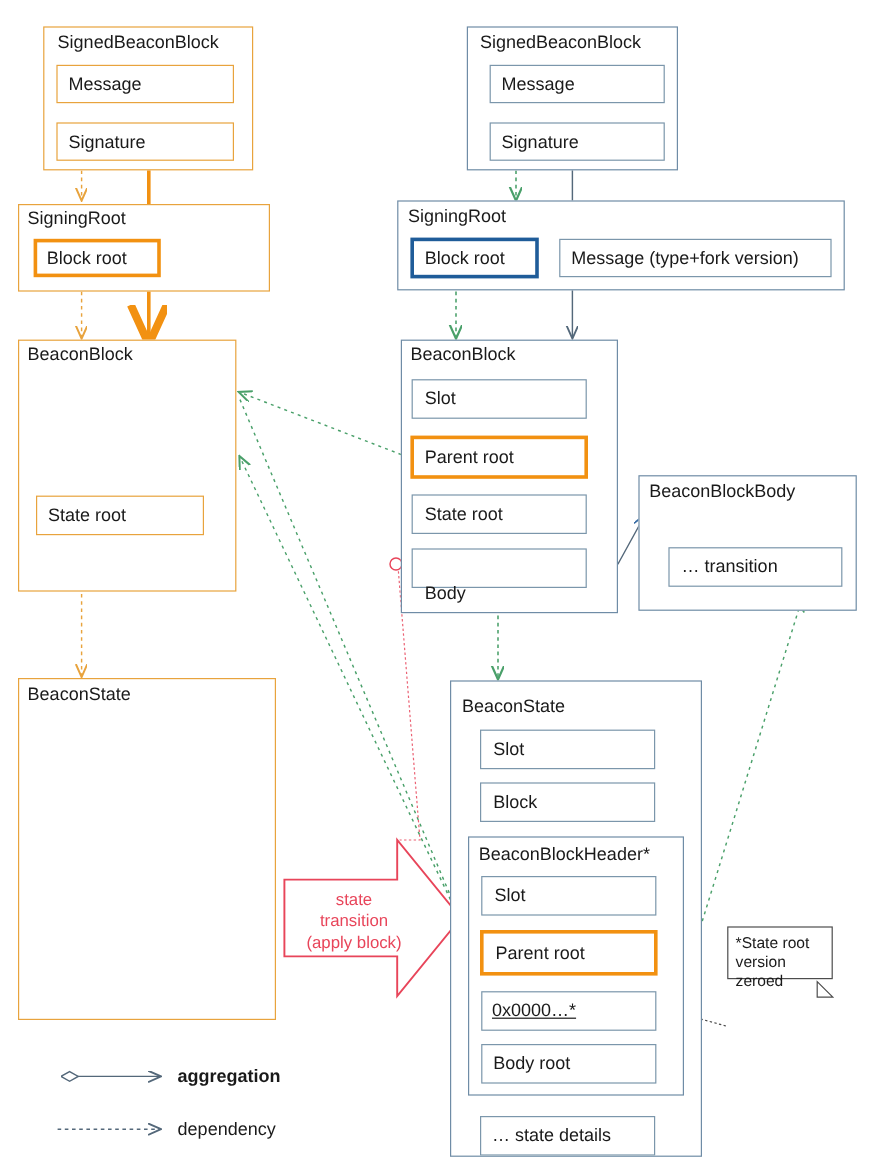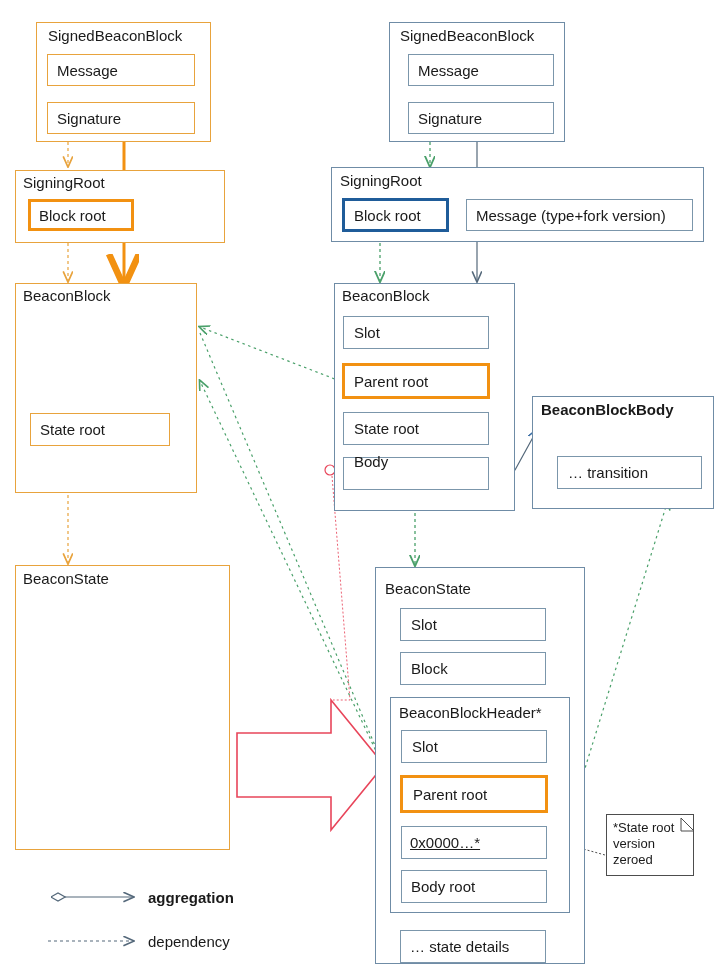--- a/index.html
+++ b/index.html
@@ -135,24 +135,24 @@
 
   <div class="box bl-outer" style="left:334px;top:283px;width:181px;height:228px;"></div>
   <div class="lbl title" style="left:342px;top:288px;">BeaconBlock</div>
   <div class="box bl-field" style="left:343px;top:316px;width:146px;height:33px;"></div>
   <div class="lbl ftext" style="left:354px;top:325px;">Slot</div>
   <div class="box or-hi2" style="left:342px;top:363px;width:148px;height:36px;"></div>
   <div class="lbl ftext" style="left:354px;top:374px;">Parent root</div>
   <div class="box bl-field" style="left:343px;top:412px;width:146px;height:33px;"></div>
   <div class="lbl ftext" style="left:354px;top:421px;">State root</div>
   <div class="box bl-field" style="left:343px;top:457px;width:146px;height:33px;"></div>
-  <div class="lbl ftext" style="left:354px;top:454px;">Body</div>
+  <div class="lbl ftext" style="left:354px;top:487px;">Body</div>
 
   <div class="box bl-outer" style="left:532px;top:396px;width:182px;height:113px;"></div>
-  <div class="lbl title" style="left:541px;top:402px;font-weight:bold;">BeaconBlockBody</div>
+  <div class="lbl title" style="left:541px;top:402px;">BeaconBlockBody</div>
   <div class="box bl-field" style="left:557px;top:456px;width:145px;height:33px;"></div>
   <div class="lbl ftext" style="left:568px;top:465px;">… transition</div>
 
   <div class="box bl-outer" style="left:375px;top:567px;width:210px;height:397px;"></div>
   <div class="lbl title" style="left:385px;top:581px;">BeaconState</div>
   <div class="box bl-field" style="left:400px;top:608px;width:146px;height:33px;"></div>
   <div class="lbl ftext" style="left:411px;top:617px;">Slot</div>
   <div class="box bl-field" style="left:400px;top:652px;width:146px;height:33px;"></div>
   <div class="lbl ftext" style="left:411px;top:661px;">Block</div>
 
@@ -163,26 +163,31 @@
   <div class="box or-hi2" style="left:400px;top:775px;width:148px;height:38px;"></div>
   <div class="lbl ftext" style="left:413px;top:787px;">Parent root</div>
   <div class="box bl-field" style="left:401px;top:826px;width:146px;height:33px;"></div>
   <div class="lbl ftext" style="left:410px;top:835px;text-decoration:underline;">0x0000…*</div>
   <div class="box bl-field" style="left:401px;top:870px;width:146px;height:33px;"></div>
   <div class="lbl ftext" style="left:411px;top:879px;">Body root</div>
 
   <div class="box bl-field" style="left:400px;top:930px;width:146px;height:33px;"></div>
   <div class="lbl ftext" style="left:410px;top:939px;">… state details</div>
 
-  <div class="note" style="left:606px;top:814px;width:88px;height:62px;">
+  <div class="note" style="left:606px;top:772px;width:88px;height:44px;">
     <div>*State root</div>
     <div>version</div>
     <div>zeroed</div>
   </div>
   <svg class="layer" viewBox="0 0 724 964">
     <path d="M681,818 L694,831 L681,831 Z" fill="#ffffff" stroke="#4d4d4d" stroke-width="1"></path>
   </svg>
 
+  <div class="st-label" style="left:247px;top:740px;width:96px;">
+    <div>state</div>
+    <div>transition</div>
+    <div>(apply block)</div>
+  </div>
 
   <div class="lbl legend-text" style="left:148px;top:889px;font-weight:bold;">aggregation</div>
   <div class="lbl legend-text" style="left:148px;top:933px;">dependency</div>
 
 </div>
 
 </body></html>

